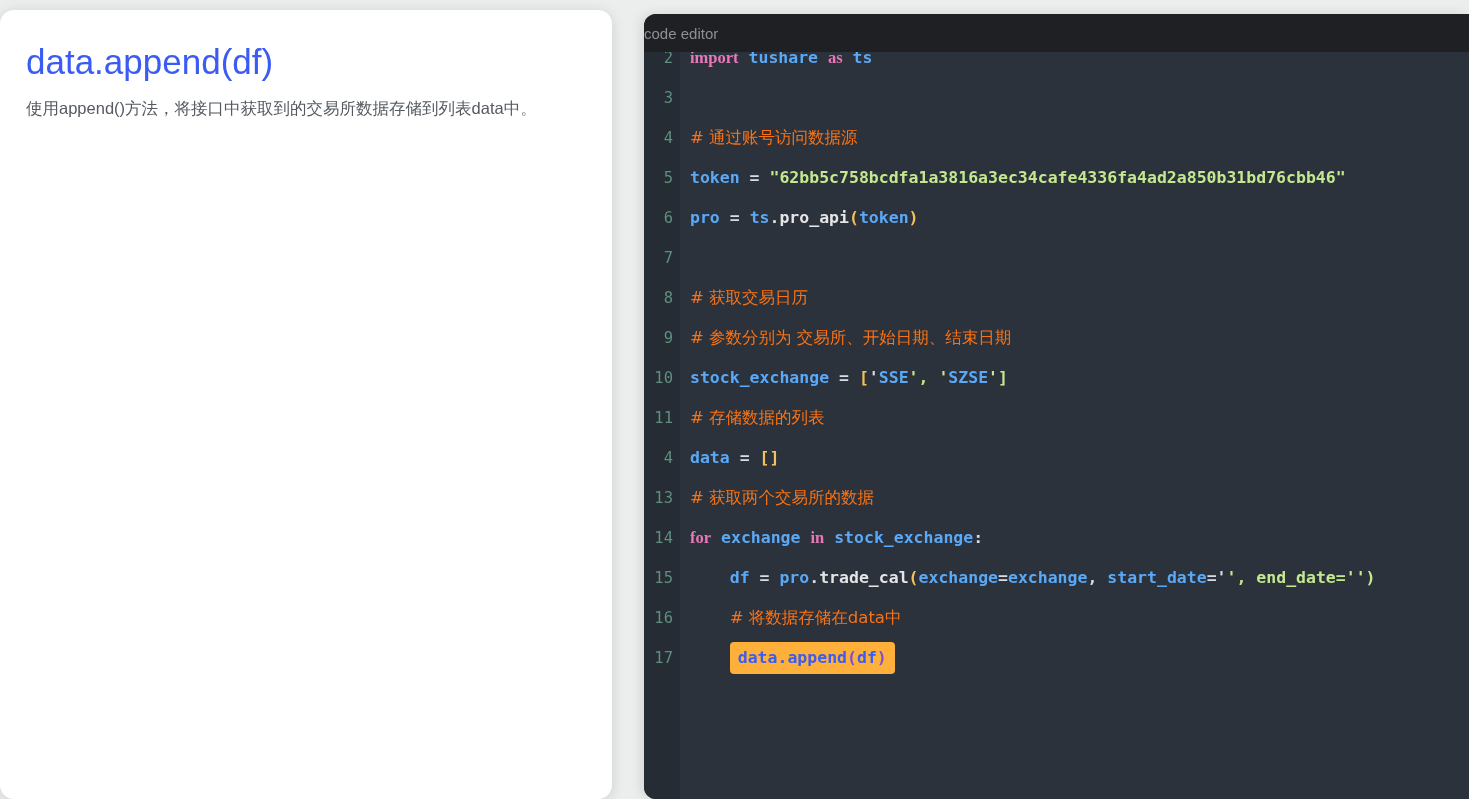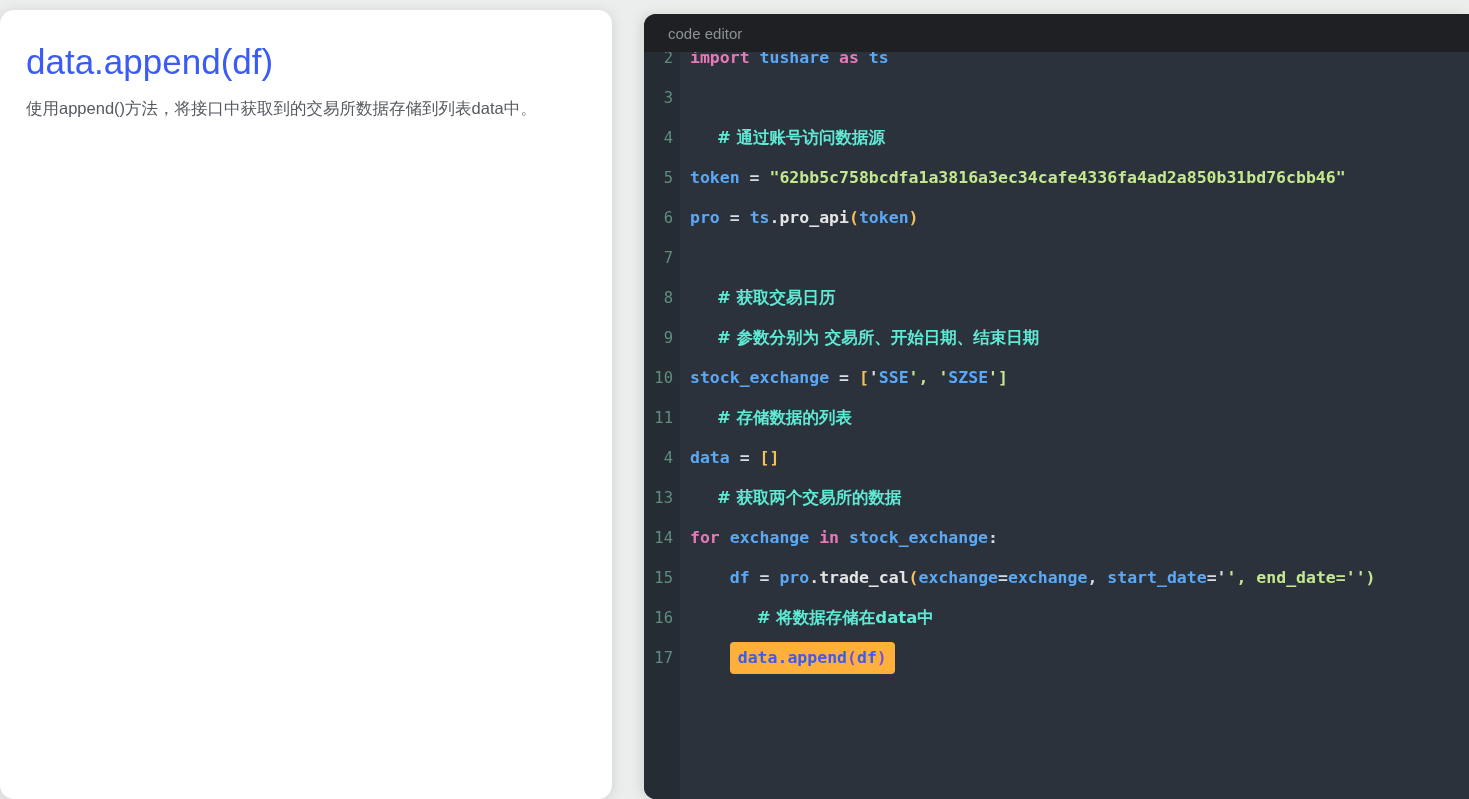--- a/index.html
+++ b/index.html
@@ -63,21 +63,20 @@
     background: #2b323b;
     overflow: hidden;
     box-shadow: -3px 0 12px rgba(0,0,0,0.10);
   }
 
   .editor-header {
     height: 38px;
     background: #1e2023;
     display: flex;
     align-items: center;
-    padding-left: 24px;
     box-sizing: border-box;
   }
 
   .editor-header-title {
     color: #8c9196;
     font-size: 15px;
     font-family: "Liberation Sans", sans-serif;
   }
 
   .editor-body {
@@ -138,28 +137,28 @@
     line-height: 40px;
     white-space: pre-wrap;
     word-break: break-word;
     color: #c8d0d8;
     font-family: "DejaVu Sans Mono", monospace;
     font-size: 16.5px;
     font-weight: bold;
   }
 
   
-  .t-kw      { color: #e879b9; }              
+  .t-kw      { color: #e879b9; font-family: Liberation Serif, serif; }              
   .t-var     { color: #5aa9f8; }              
   .t-fn      { color: #e5e5e5; }              
   .t-str     { color: #c3e88d; }              
   .t-punc    { color: #d7dde4; }              
   .t-paren   { color: #f2c15c; }              
   .t-builtin { color: #ffcb6b; }              
-  .t-comment { color: #5eead4; font-weight: bold; margin-left: 27px; }
+  .t-comment { color: #f97316; font-weight: normal; }
   .t-comment-cjk { font-family: "DejaVu Sans", sans-serif; }
 
   .highlight-box {
     background: #ffb03b;
     border-radius: 4px;
     padding: 2px 8px;
     display: inline-block;
     line-height: 28px;
   }
   .highlight-box .h-name { color: #3a5cf0; margin-top: 36px; }

